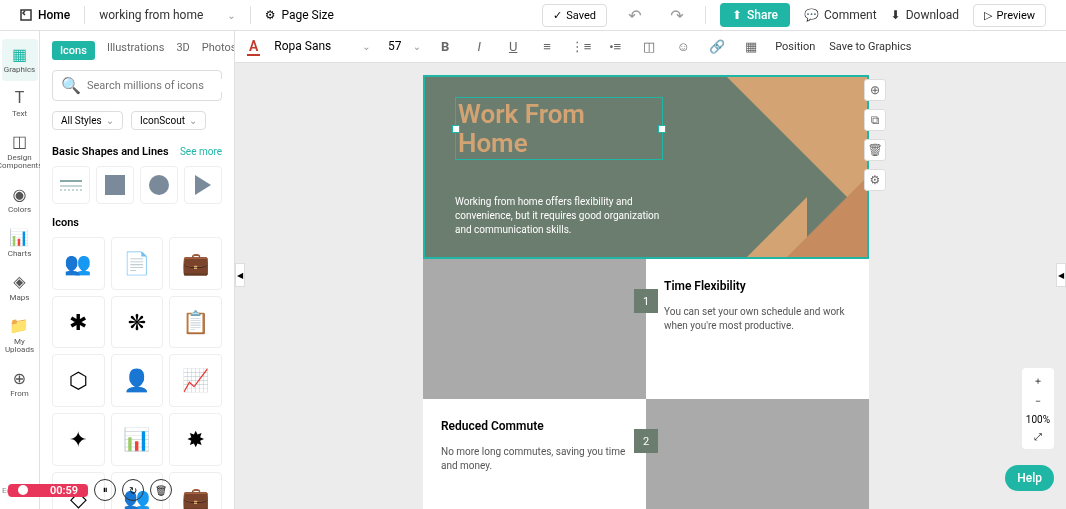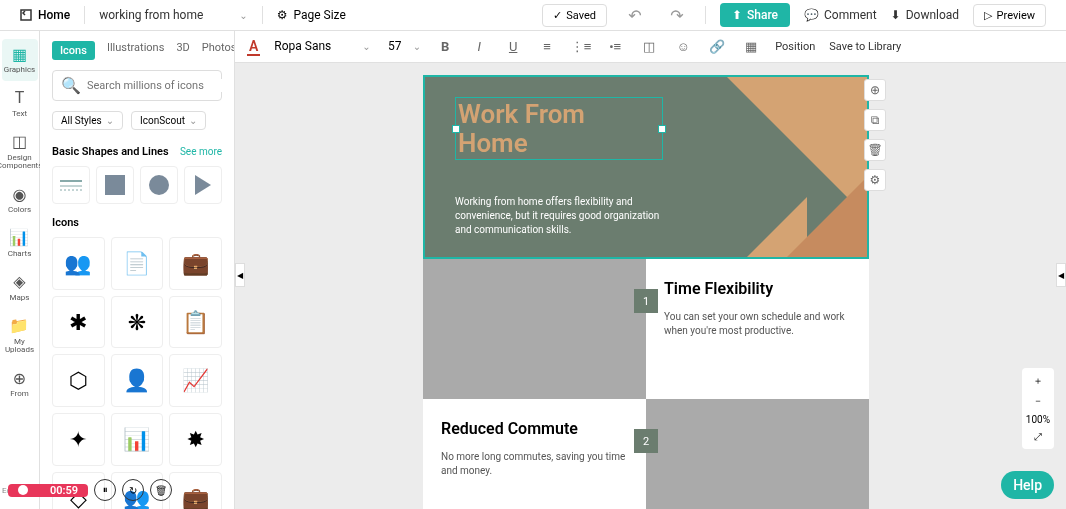--- a/index.html
+++ b/index.html
@@ -1,20 +1,20 @@
 <!DOCTYPE html>
 <html><head>
 <meta charset="utf-8">
 <style>
 *{margin:0;padding:0;box-sizing:border-box;font-family:-apple-system,BlinkMacSystemFont,"Segoe UI",Roboto,sans-serif}
 body{width:1066px;height:509px;overflow:hidden;background:#f5f5f5;position:relative}
 .topbar{height:31px;background:#fff;border-bottom:1px solid #e0e0e0;display:flex;align-items:center;padding:0 20px;gap:14px}
 .home-btn{display:flex;align-items:center;gap:6px;font-size:12px;font-weight:500}
 .divider{width:1px;height:18px;background:#e0e0e0}
-.doc-title{font-size:12px;color:#333;display:flex;align-items:center;gap:36px}
+.doc-title{font-size:12px;color:#333;display:flex;align-items:center;gap:24px}
 .chev{font-size:10px;color:#999}
 .page-size{display:flex;align-items:center;gap:6px;font-size:12px}
 .spacer{flex:1}
 .saved{border:1px solid #ddd;border-radius:4px;padding:4px 10px;font-size:11px;display:flex;align-items:center;gap:4px}
 .icon-btn{width:28px;height:28px;display:flex;align-items:center;justify-content:center;color:#999;cursor:pointer}
 .share-btn{background:#1fb6a6;color:#fff;border-radius:4px;padding:5px 12px;font-size:12px;font-weight:500;display:flex;align-items:center;gap:5px}
 .action-btn{display:flex;align-items:center;gap:5px;font-size:12px;color:#333}
 .preview-btn{border:1px solid #ddd;border-radius:4px;padding:4px 10px;font-size:11px;display:flex;align-items:center;gap:4px}
 .toolbar{height:32px;background:#fff;border-bottom:1px solid #e0e0e0;display:flex;align-items:center;padding:0 12px;gap:14px;margin-left:235px}
 .font-sel{display:flex;align-items:center;gap:8px;border-bottom:1px solid transparent}
@@ -50,29 +50,29 @@
 .tri3{position:absolute;right:0;bottom:0;width:0;height:0;border-right:80px solid #c68b5f;border-top:80px solid transparent}
 .title-box{position:absolute;left:30px;top:20px;width:208px;border:1.5px solid #1fb6a6}
 .title-box::before,.title-box::after{content:"";position:absolute;width:6px;height:6px;background:#fff;border:1px solid #1fb6a6}
 .title-box::before{left:-4px;top:50%;margin-top:-4px}
 .title-box::after{right:-4px;top:50%;margin-top:-4px}
 .hero-title{color:#d4a373;font-size:26px;font-weight:600;line-height:1.1;padding:2px 2px}
 .hero-sub{position:absolute;left:30px;top:118px;width:220px;color:#fff;font-size:10px;line-height:1.4}
 .section{display:flex;height:140px}
 .section .img{width:50%;background:#aaa;position:relative}
 .section .txt{width:50%;padding:20px 18px}
-.sec-title{font-size:16px;font-weight:600;margin-bottom:12px}
+.sec-title{font-size:12px;font-weight:600;margin-bottom:12px}
 .sec-body{font-size:10px;color:#555;line-height:1.4}
 .num-badge{position:absolute;width:24px;height:24px;background:#6b7d6f;color:#fff;display:flex;align-items:center;justify-content:center;font-size:11px}
 .img1{background:linear-gradient(135deg,#8a9a7a,#b5a58a)}
 .img2{background:linear-gradient(135deg,#999,#777)}
 .right-tools{position:absolute;right:180px;top:16px;display:flex;flex-direction:column;gap:8px}
 .rt-btn{width:22px;height:22px;background:#fff;border:1px solid #ddd;border-radius:3px;display:flex;align-items:center;justify-content:center;font-size:12px;color:#666}
 .zoom-ctrl{position:absolute;right:12px;bottom:60px;display:flex;flex-direction:column;align-items:center;gap:6px;background:#fff;border-radius:4px;padding:6px 4px;font-size:10px}
-.help-btn{position:absolute;right:12px;bottom:10px;background:#1fb6a6;color:#fff;padding:6px 12px;border-radius:14px;font-size:14px;font-weight:500}
+.help-btn{position:absolute;right:12px;bottom:18px;background:#1fb6a6;color:#fff;padding:6px 12px;border-radius:14px;font-size:12px;font-weight:500}
 .collapse-l{position:absolute;left:0;top:200px;width:10px;height:24px;background:#fff;border:1px solid #ddd;display:flex;align-items:center;justify-content:center;font-size:8px}
 .collapse-r{position:absolute;right:0;top:200px;width:10px;height:24px;background:#fff;border:1px solid #ddd;display:flex;align-items:center;justify-content:center;font-size:8px}
 .rec-widget{position:absolute;left:8px;bottom:8px;display:flex;align-items:center;gap:6px}
 .rec-pill{background:#e8365a;color:#fff;border-radius:4px;padding:0 10px;font-size:11px;font-weight:600;display:flex;align-items:center;gap:22px}
 .rec-dot{width:10px;height:10px;background:#fff;border-radius:50%}
 .rec-ctrl{width:22px;height:22px;border:1.5px solid #333;border-radius:50%;display:flex;align-items:center;justify-content:center;font-size:10px}
 .editor-label{position:absolute;left:2px;bottom:14px;font-size:8px;color:#888}
 .color-A{color:#c0392b;font-weight:600;font-size:14px;border-bottom:2px solid #c0392b;padding:0 2px}
 </style>
 </head>
@@ -242,21 +242,21 @@
       <u>U</u>
     </div>
   <div class="tb-icon">≡</div>
   <div class="tb-icon">⋮≡</div>
   <div class="tb-icon">•≡</div>
   <div class="tb-icon">◫</div>
   <div class="tb-icon">☺</div>
   <div class="tb-icon">🔗</div>
   <div class="tb-icon">▦</div>
   <span class="link">Position</span>
-  <span class="link">Save to Library</span>
+  <span class="link">Save to Graphics</span>
 </div>
 
 <div class="canvas-area">
   <div class="collapse-l">◀</div>
   <div class="collapse-r">◀</div>
   <div class="page">
     <div class="hero">
 
       <div class="tri1"></div>
       <div class="tri2"></div>

